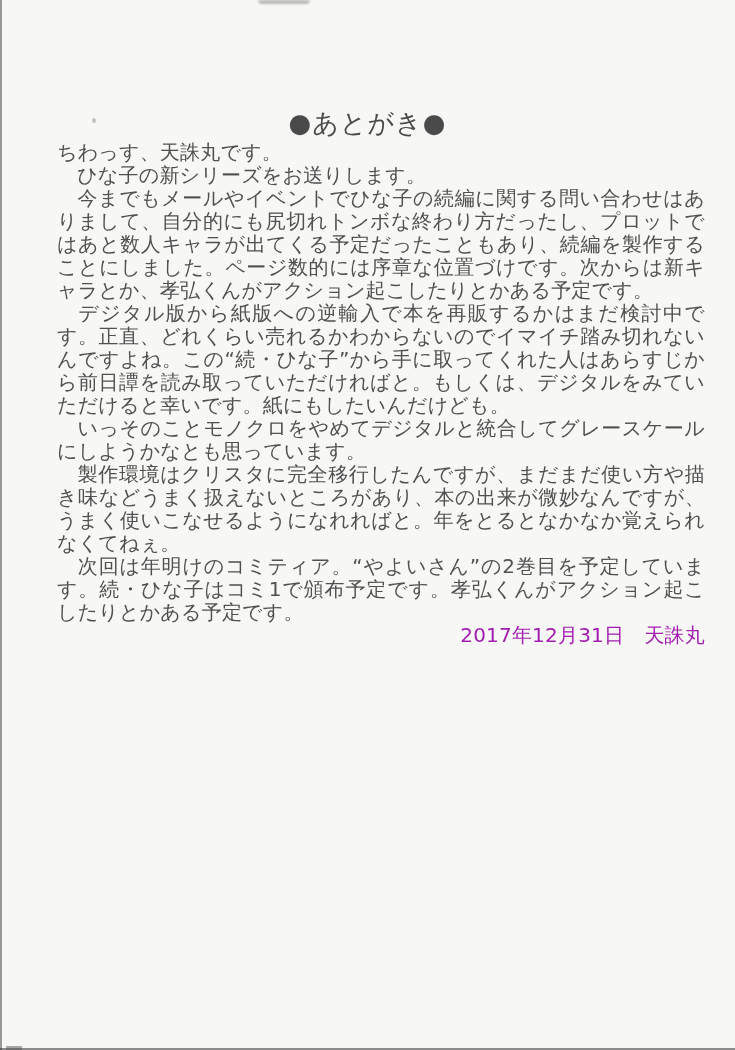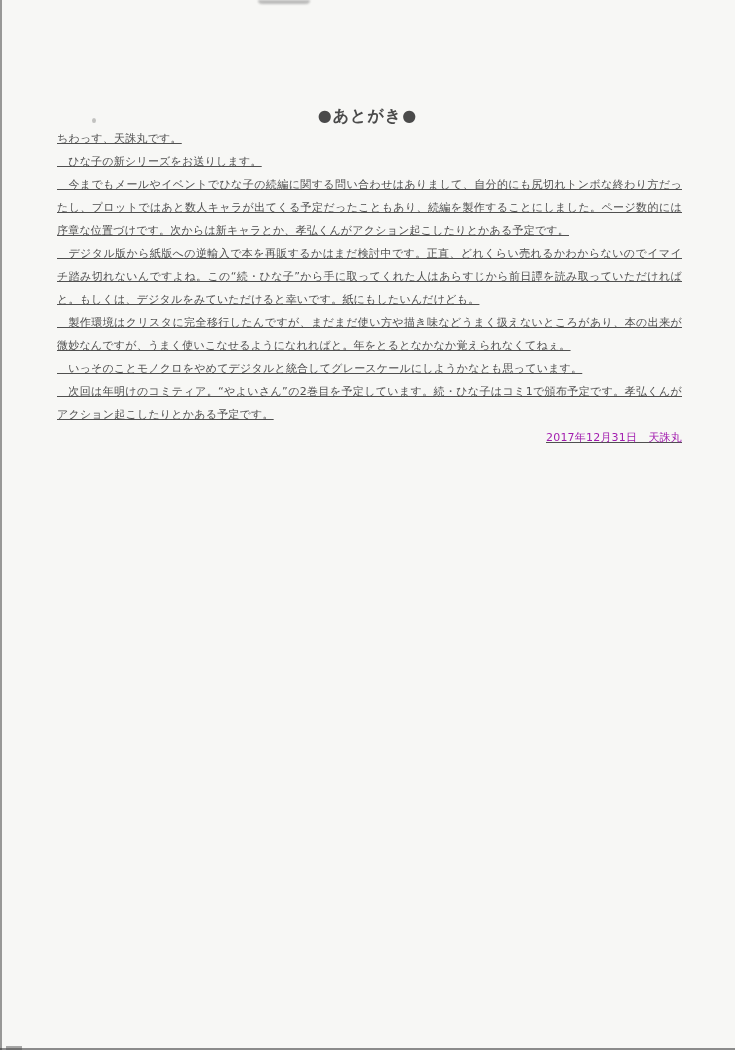--- a/index.html
+++ b/index.html
@@ -16,33 +16,32 @@
   .page {
     position: relative;
     width: 735px;
     height: 1050px;
     background: #f7f7f5;
   }
   .title {
     margin: 0;
     padding-top: 106px;
     text-align: center;
-    font-size: 16px;
-    font-weight: bold;
+    font-size: 26px;
+    font-weight: normal;
     color: #4a4a4a;
     letter-spacing: 1px;
   }
   .content {
-    padding: 0 53px 0 57px;
+    padding: 0 30px 0 57px;
     color: #505050;
-    font-size: 11px;
+    font-size: 20px;
     line-height: 23px;
     text-align: justify;
     letter-spacing: 0.2px;
-    text-decoration: underline;
   }
   .content p { margin: 0; }
   .gap-t { margin-top: 39px; }  
   .gap-s { margin-top: 13px; }  
   .gap-0 { margin-top: 0; }     
   .gap-l { margin-top: 49px; }  
   .signature {
     margin-top: 16px;
     text-align: right;
     color: #a21caf;
@@ -85,22 +84,22 @@
   <div class="scan-smudge-top"></div>
   <div class="dust-speck"></div>
 
   <h1 class="title">●あとがき●</h1>
 
   <div class="content">
     <p class="gap-t">ちわっす、天誅丸です。</p>
     <p class="gap-s">　ひな子の新シリーズをお送りします。</p>
     <p class="gap-s">　今までもメールやイベントでひな子の続編に関する問い合わせはありまして、自分的にも尻切れトンボな終わり方だったし、プロットではあと数人キャラが出てくる予定だったこともあり、続編を製作することにしました。ページ数的には序章な位置づけです。次からは新キャラとか、孝弘くんがアクション起こしたりとかある予定です。</p>
     <p class="gap-0">　デジタル版から紙版への逆輸入で本を再販するかはまだ検討中です。正直、どれくらい売れるかわからないのでイマイチ踏み切れないんですよね。この“続・ひな子”から手に取ってくれた人はあらすじから前日譚を読み取っていただければと。もしくは、デジタルをみていただけると幸いです。紙にもしたいんだけども。</p>
+    <p class="gap-0">　いっそのことモノクロをやめてデジタルと統合してグレースケールにしようかなとも思っています。</p>
     <p class="gap-0">　製作環境はクリスタに完全移行したんですが、まだまだ使い方や描き味などうまく扱えないところがあり、本の出来が微妙なんですが、うまく使いこなせるようになれればと。年をとるとなかなか覚えられなくてねぇ。</p>
-    <p class="gap-0">　いっそのことモノクロをやめてデジタルと統合してグレースケールにしようかなとも思っています。</p>
     <p class="gap-s">　次回は年明けのコミティア。“やよいさん”の2巻目を予定しています。続・ひな子はコミ1で頒布予定です。孝弘くんがアクション起こしたりとかある予定です。</p>
     <p class="signature">2017年12月31日　天誅丸</p>
   </div>
 
   <div class="scan-edge-left"></div>
   <div class="scan-edge-bottom"></div>
   <div class="scan-nub-bottom-left"></div>
 
 </div>
 

